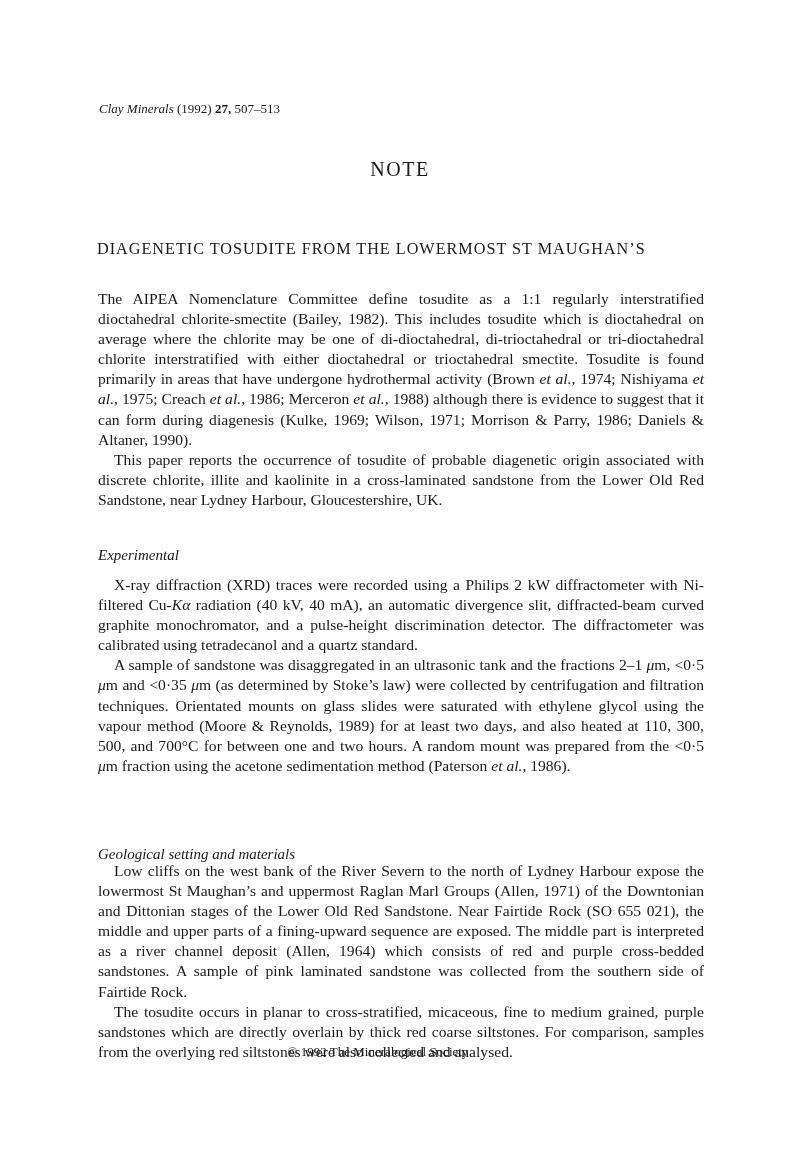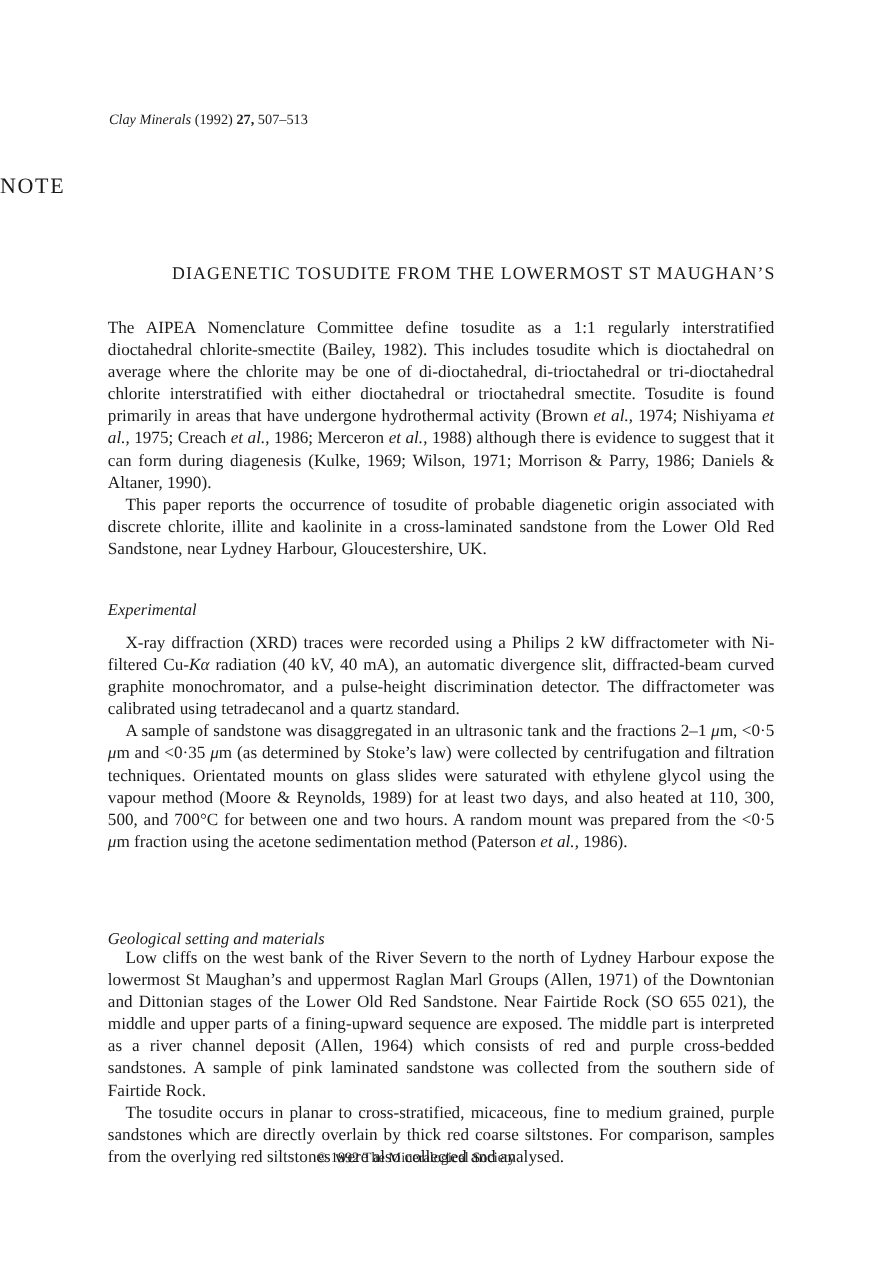--- a/index.html
+++ b/index.html
@@ -9,25 +9,25 @@
     color: #1a1a1a;
   }
   .journal {
     position: absolute; left: 99px; top: 101px;
     font-size: 13px; line-height: 16px;
   }
   .journal i { font-style: italic; }
   .journal b { font-weight: bold; }
   .note {
     position: absolute; left: 0; width: 800px; top: 158px;
-    text-align: left; font-size: 20px; letter-spacing: 1.5px;
+    text-align: center; font-size: 20px; letter-spacing: 1.5px;
   }
   .title {
     position: absolute; left: 97px; width: 608px; top: 239px;
-    text-align: right; font-size: 16.2px; line-height: 21px; letter-spacing: 1px;
+    text-align: left; font-size: 16.2px; line-height: 21px; letter-spacing: 1px;
   }
   .body-text {
     position: absolute; left: 98px; width: 606px;
     font-size: 15.6px; line-height: 20.1px; text-align: justify;
   }
   .body-text p { margin: 0; }
   .body-text p.indent { text-indent: 16px; }
   .heading {
     position: absolute; left: 98px; font-style: italic; font-size: 15px; line-height: 20px;
   }

